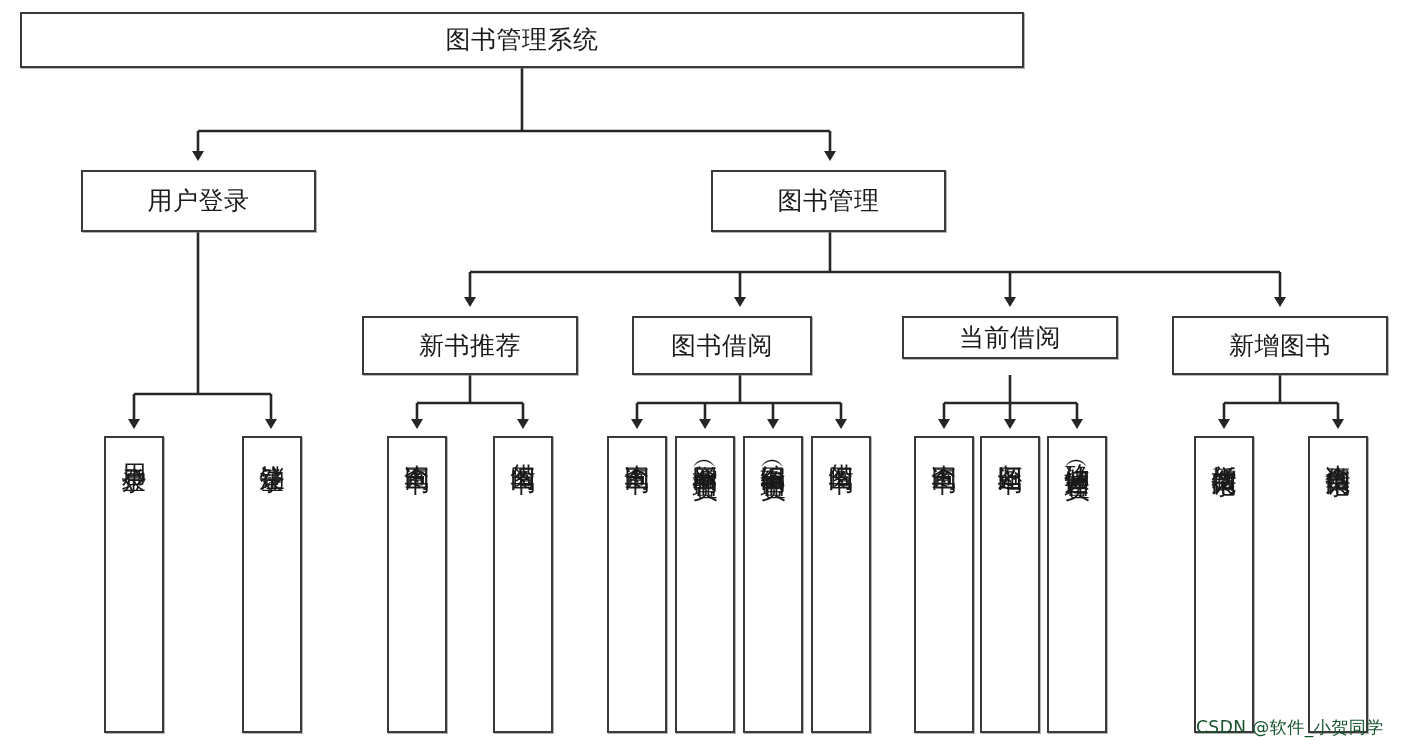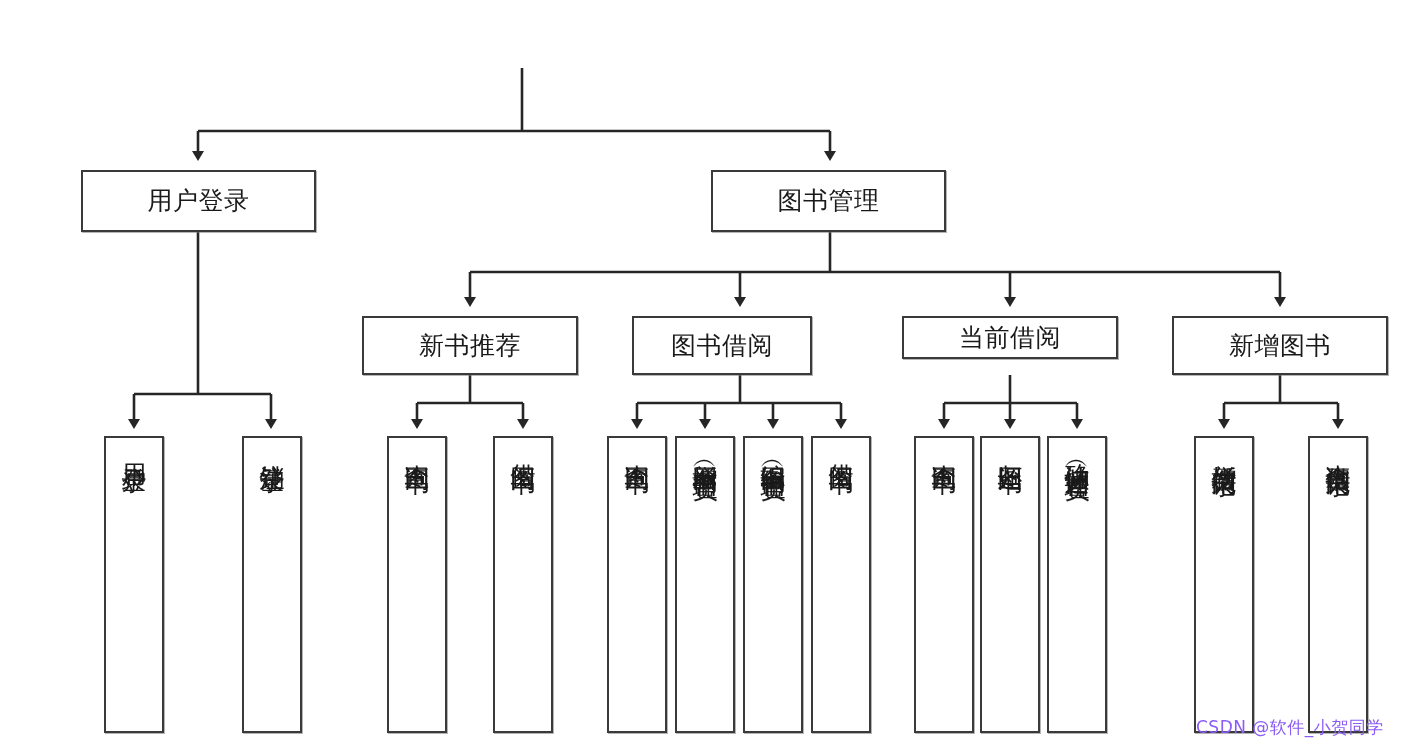--- a/index.html
+++ b/index.html
@@ -63,21 +63,21 @@
     text-orientation: upright;
     font-size: 25px;
     line-height: 1.0;
     letter-spacing: 2px;
     white-space: pre-line;
     text-align: start;
   }
   .watermark {
     position: absolute;
     font-size: 17px;
-    color: #8b5cf6;
+    color: #14532d;
     letter-spacing: 0.5px;
     white-space: nowrap;
     user-select: none;
   }
 </style>
 </head>
 <body>
 
 <div id="canvas">
 
@@ -124,20 +124,23 @@
       <path d="M1010,403 L1010,420" marker-end="url(#arrow)"></path>
       <path d="M1077,403 L1077,420" marker-end="url(#arrow)"></path>
 
       <path d="M1280,375 L1280,403"></path>
       <path d="M1224,403 L1338,403"></path>
       <path d="M1224,403 L1224,420" marker-end="url(#arrow)"></path>
       <path d="M1338,403 L1338,420" marker-end="url(#arrow)"></path>
     </g>
   </svg>
 
+  <div class="node root h" style="left:20px; top:12px; width:1004px; height:56px;">
+    <span class="label">图书管理系统</span>
+  </div>
 
   <div class="node h" style="left:81px; top:170px; width:235px; height:62px;">
     <span class="label">用户登录</span>
   </div>
 
   <div class="node h" style="left:711px; top:170px; width:235px; height:62px;">
     <span class="label">图书管理</span>
   </div>
 
   <div class="node h" style="left:362px; top:316px; width:216px; height:59px;">

